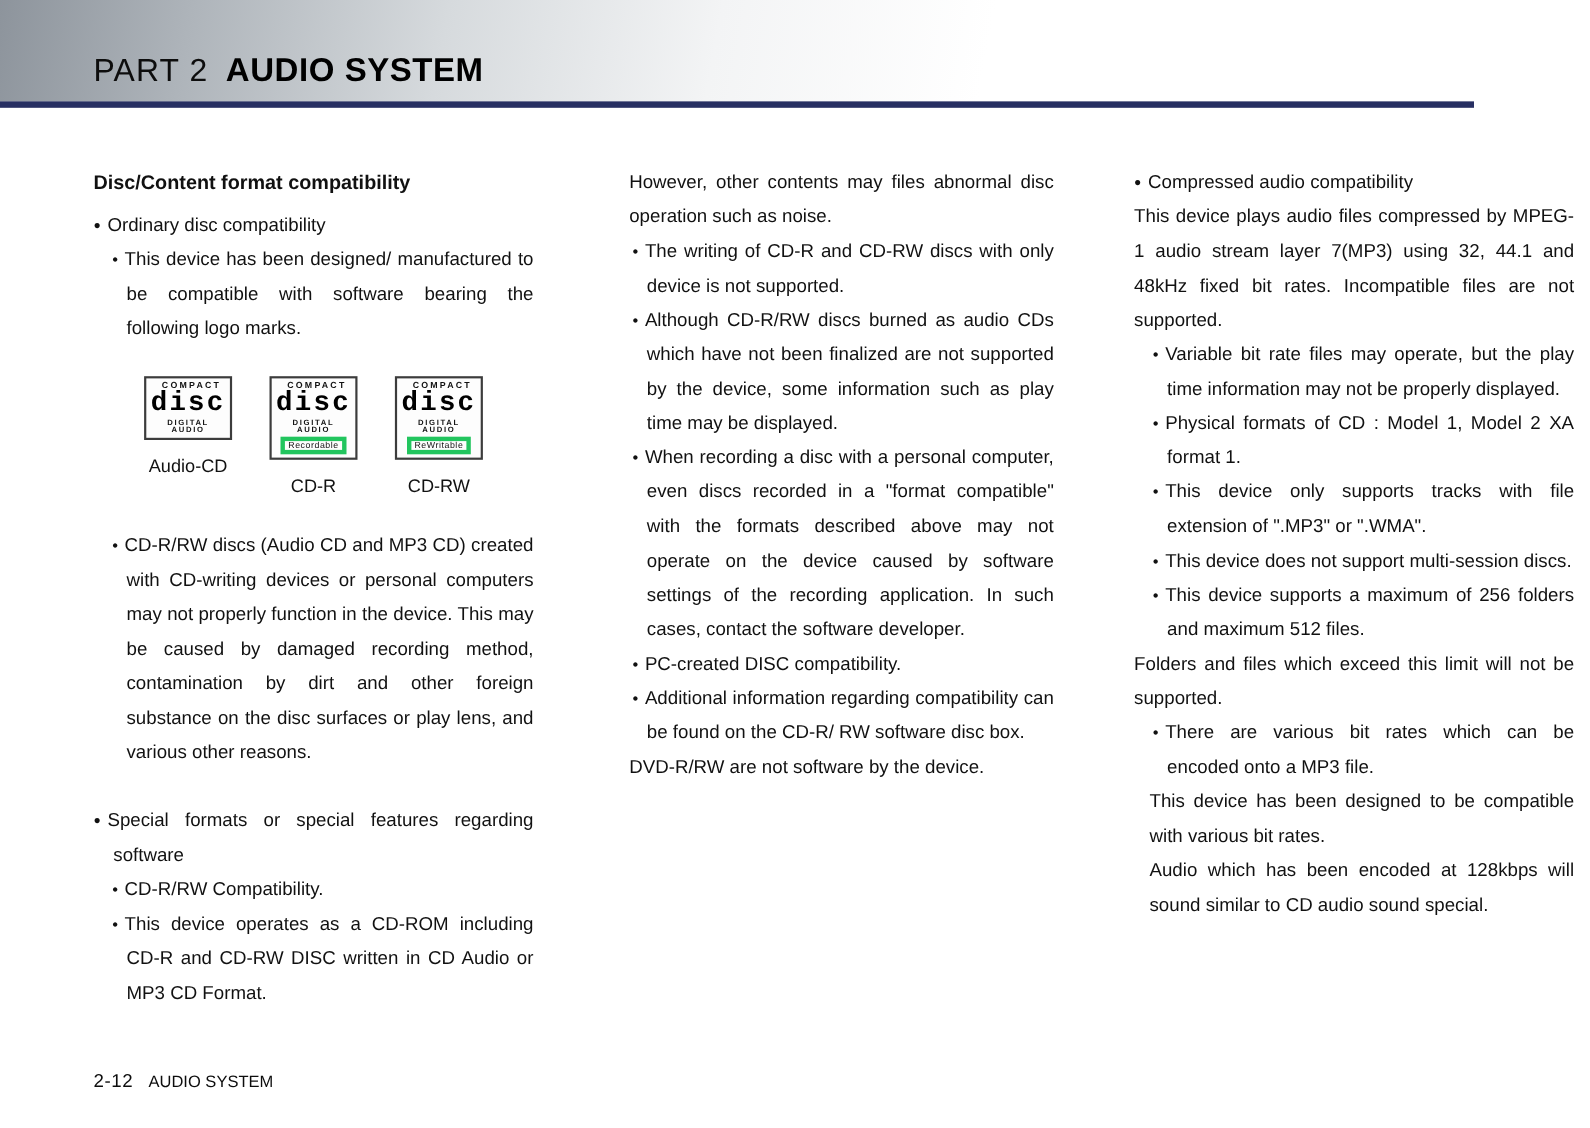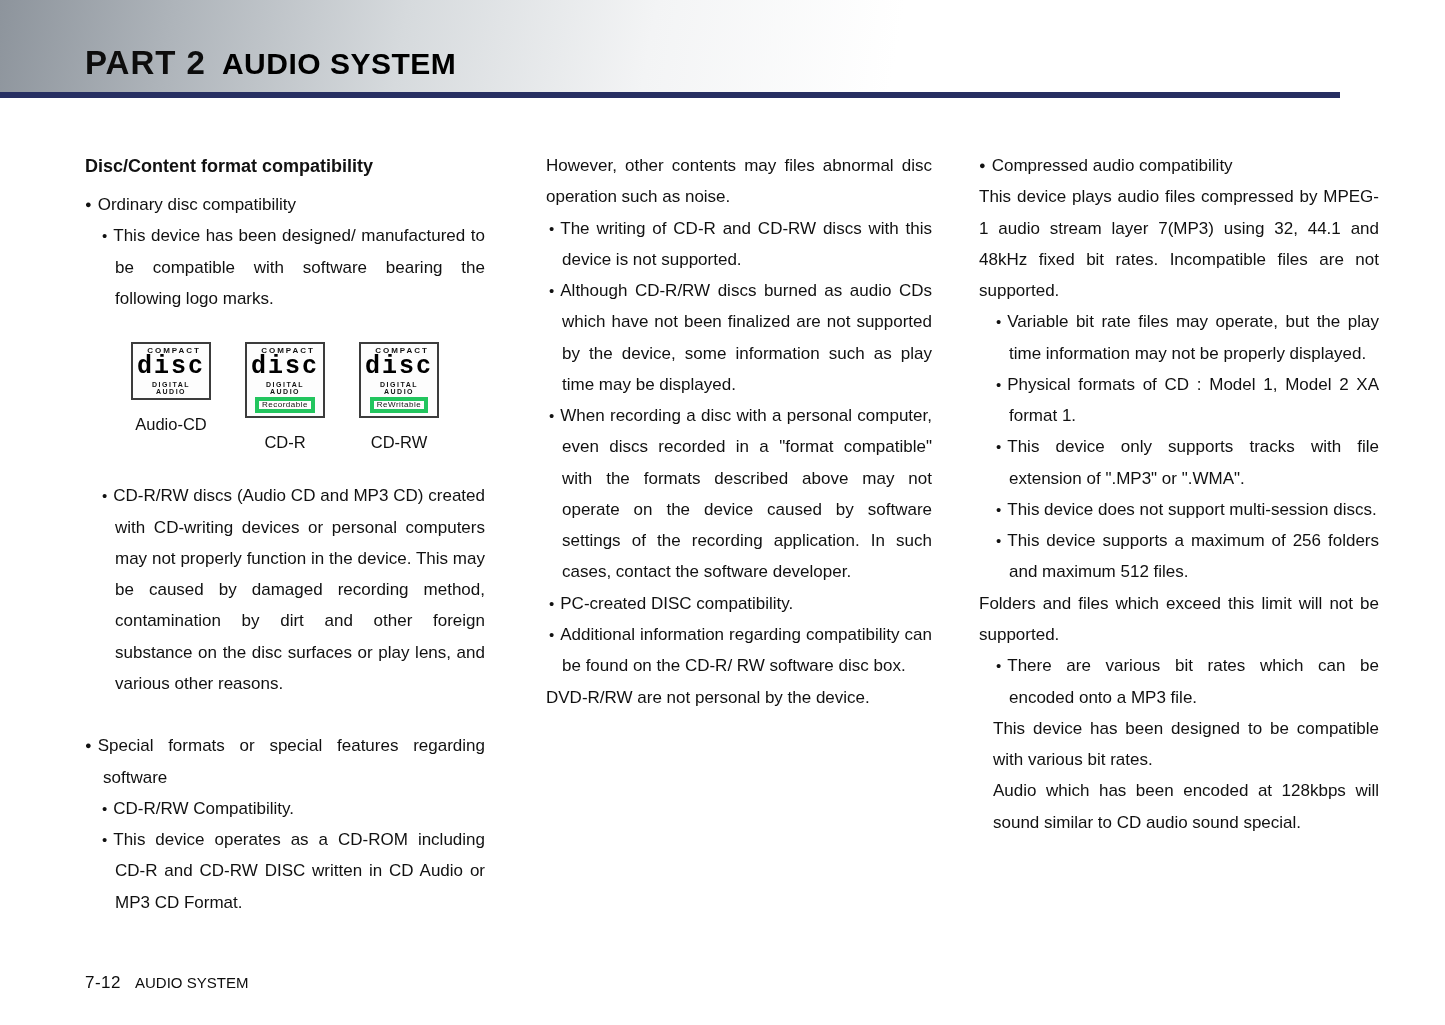--- a/index.html
+++ b/index.html
@@ -22,43 +22,43 @@
     height: 92px;
     background: linear-gradient(100deg, #8d949c 0%, #aeb4ba 12%, #d6dadd 28%, #f3f4f5 45%, #ffffff 62%);
   }
   .header-inner {
     position: absolute;
     left: 85px;
     bottom: 10px;
     white-space: nowrap;
   }
   .part-label {
-    font-size: 33px;
-    font-weight: bold;
+    font-size: 29px;
+    font-weight: normal;
     letter-spacing: 1px;
     color: #0d0d0d;
   }
   .doc-title {
     font-size: 30px;
     font-weight: bold;
     letter-spacing: 0.5px;
     margin-left: 16px;
     color: #000000;
   }
   .header-rule {
     height: 6px;
     margin-right: 105px;
     background: #272f62;
   }
 
   
   .content {
     display: flex;
     padding: 52px 105px 0 85px;
-    gap: 47px;
+    gap: 73px;
     box-sizing: border-box;
   }
   .column {
     width: 400px;
     flex: 0 0 400px;
     font-size: 17px;
     line-height: 1.84;
     text-align: justify;
   }
   .blk { margin: 0; }
@@ -210,37 +210,37 @@
           <div class="logo-caption">CD-RW</div>
         </div>
       </div>
       <div class="blk b2"><span class="bullet b2-dot">•</span><span>CD-R/RW discs (Audio CD and MP3 CD) created with CD-writing devices or personal computers may not properly function in the device. This may be caused by damaged recording method, contamination by dirt and other foreign substance on the disc surfaces or play lens, and various other reasons.</span></div>
       <div class="blk b1 mt"><span class="bullet b1-dot">●</span><span>Special formats or special features regarding software</span></div>
       <div class="blk b2"><span class="bullet b2-dot">•</span><span>CD-R/RW Compatibility.</span></div>
       <div class="blk b2"><span class="bullet b2-dot">•</span><span>This device operates as a CD-ROM including CD-R and CD-RW DISC written in CD Audio or MP3 CD Format.</span></div>
     </div>
     <div class="column">
       <div class="blk cont">However, other contents may files abnormal disc operation such as noise.</div>
-      <div class="blk b2"><span class="bullet b2-dot">•</span><span>The writing of CD-R and CD-RW discs with this device is not supported.</span></div>
+      <div class="blk b2"><span class="bullet b2-dot">•</span><span>The writing of CD-R and CD-RW discs with only device is not supported.</span></div>
       <div class="blk b2"><span class="bullet b2-dot">•</span><span>Although CD-R/RW discs burned as audio CDs which have not been finalized are not supported by the device, some information such as play time may be displayed.</span></div>
       <div class="blk b2"><span class="bullet b2-dot">•</span><span>When recording a disc with a personal computer, even discs recorded in a "format compatible" with the formats described above may not operate on the device caused by software settings of the recording application. In such cases, contact the software developer.</span></div>
       <div class="blk b2"><span class="bullet b2-dot">•</span><span>PC-created DISC compatibility.</span></div>
       <div class="blk b2"><span class="bullet b2-dot">•</span><span>Additional information regarding compatibility can be found on the CD-R/ RW software disc box.</span></div>
-      <div class="blk cont">DVD-R/RW are not personal by the device.</div>
+      <div class="blk cont">DVD-R/RW are not software by the device.</div>
     </div>
     <div class="column">
       <div class="blk b1"><span class="bullet b1-dot">●</span><span>Compressed audio compatibility</span></div>
       <div class="blk plain">This device plays audio files compressed by MPEG-1 audio stream layer 7(MP3) using 32, 44.1 and 48kHz fixed bit rates. Incompatible files are not supported.</div>
       <div class="blk b2"><span class="bullet b2-dot">•</span><span>Variable bit rate files may operate, but the play time information may not be properly displayed.</span></div>
       <div class="blk b2"><span class="bullet b2-dot">•</span><span>Physical formats of CD : Model 1, Model 2 XA format 1.</span></div>
       <div class="blk b2"><span class="bullet b2-dot">•</span><span>This device only supports tracks with file extension of ".MP3" or ".WMA".</span></div>
       <div class="blk b2"><span class="bullet b2-dot">•</span><span>This device does not support multi-session discs.</span></div>
       <div class="blk b2"><span class="bullet b2-dot">•</span><span>This device supports a maximum of 256 folders and maximum 512 files.</span></div>
       <div class="blk plain">Folders and files which exceed this limit will not be supported.</div>
       <div class="blk b2"><span class="bullet b2-dot">•</span><span>There are various bit rates which can be encoded onto a MP3 file.</span></div>
       <div class="blk cont">This device has been designed to be compatible with various bit rates.</div>
       <div class="blk cont">Audio which has been encoded at 128kbps will sound similar to CD audio sound special.</div>
     </div>
   </div>
 
 <div class="footer">
-  <span class="page-num">7-12</span><span class="footer-section">AUDIO SYSTEM</span>
+  <span class="page-num">2-12</span><span class="footer-section">AUDIO SYSTEM</span>
 </div>
 
 </body></html>

